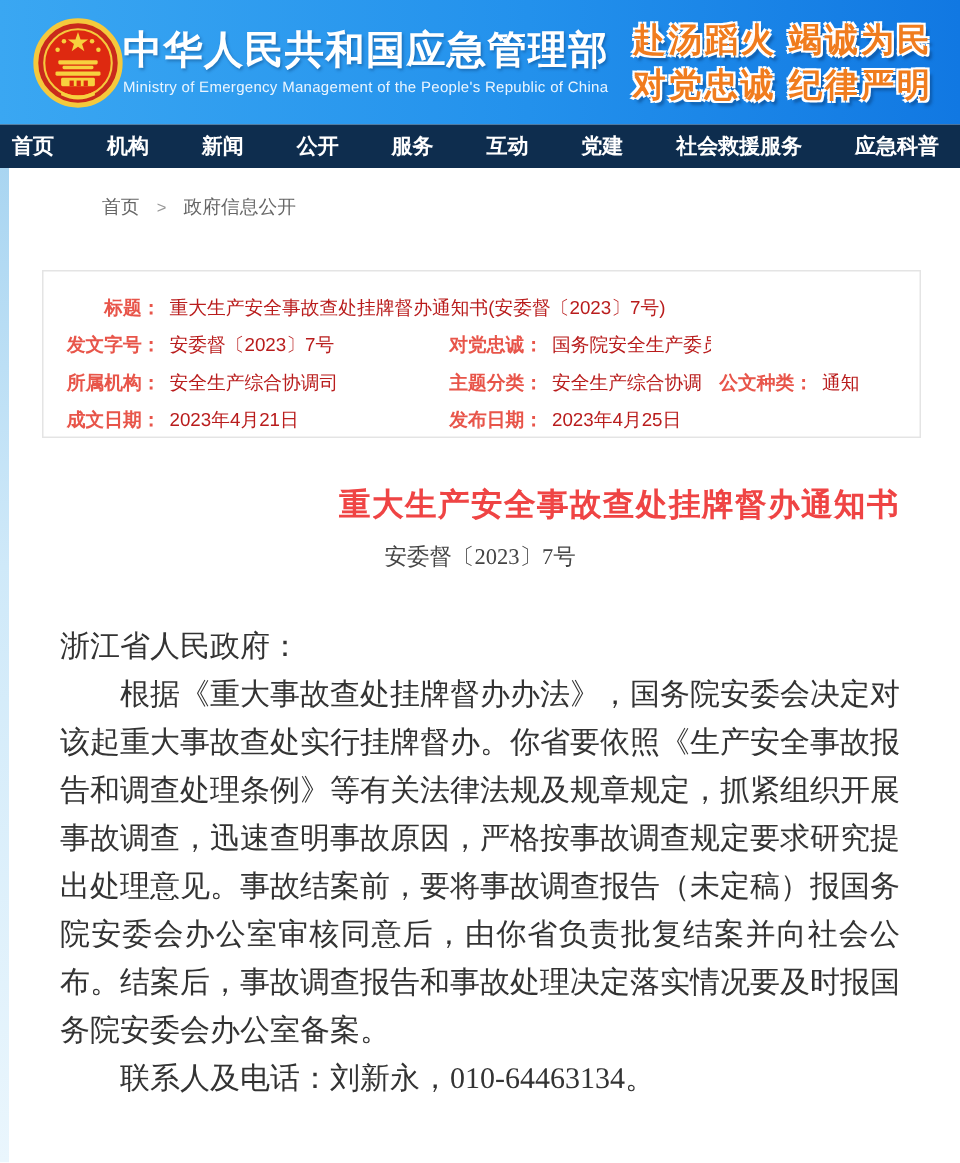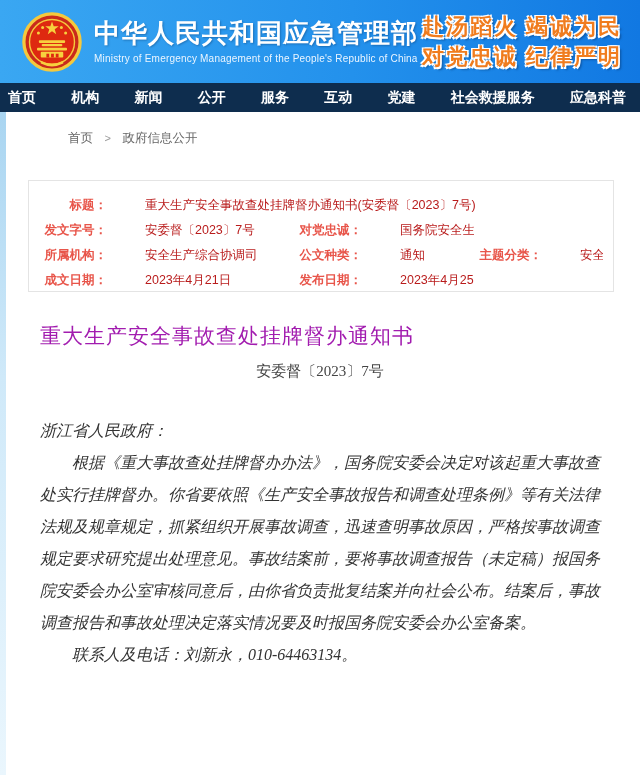--- a/index.html
+++ b/index.html
@@ -14,21 +14,21 @@
 
   
   .site-header {
     height: 83px;
     background: linear-gradient(90deg, #3aa7f2 0%, #2391ec 55%, #1178e2 100%);
     display: flex;
     align-items: center;
     justify-content: space-between;
     padding: 0 10px 0 22px;
   }
-  .logo-area { display: flex; align-items: center; gap: 12px; cursor: pointer; }
+  .logo-area { display: flex; align-items: center; cursor: pointer; }
   .emblem { width: 60px; height: 60px; flex: 0 0 auto; }
   .site-title {
     color: #fff; font-size: 26px; font-weight: bold; letter-spacing: 1px;
     line-height: 1.15; white-space: nowrap;
     text-shadow: 1px 1px 2px rgba(0,40,90,.35);
   }
   .site-subtitle {
     color: #eaf5ff; font-size: 10px; margin-top: 4px; white-space: nowrap;
     letter-spacing: .2px;
   }
@@ -73,40 +73,40 @@
   
   .meta-box {
     position: absolute; left: 28px; top: 180px;
     width: 586px; height: 112px;
     border: 1px solid #e4e4e4; background: #fff;
     padding: 12px 10px 0 10px;
     font-size: 12.5px;
   }
   .meta-row { display: grid; grid-template-columns: 255px 180px 1fr; height: 25px; align-items: center; }
   .meta-row.single { grid-template-columns: 1fr; }
-  .meta-cell { display: flex; align-items: center; overflow: hidden; white-space: nowrap; gap: 32px; }
+  .meta-cell { display: flex; align-items: center; overflow: hidden; white-space: nowrap; }
   .meta-label {
     color: #e8554a; font-weight: bold;
     width: 68px; text-align: right; flex: 0 0 auto;
   }
   .meta-cell.c1 .meta-label { width: 68px; }
   .meta-value { color: #b91c1c; margin-left: 6px; }
 
   
   .doc {
     position: absolute; left: 40px; top: 322px; width: 560px;
     font-family: "Liberation Serif", "DejaVu Serif", serif;
     color: #333;
   }
   .doc-title {
-    text-align: left; font-size: 21px; font-weight: normal;
-    color: #a21caf; letter-spacing: 1px;
+    text-align: right; font-size: 21px; font-weight: bold;
+    color: #ef4444; letter-spacing: 1px;
   }
   .doc-number { text-align: center; font-size: 15px; margin-top: 12px; color: #444; }
-  .doc-body { margin-top: 34px; font-size: 16px; line-height: 32px; text-align: justify; font-style: italic; }
+  .doc-body { margin-top: 34px; font-size: 20px; line-height: 32px; text-align: justify; }
   .doc-body p { text-indent: 2em; }
   .doc-body p.no-indent { text-indent: 0; }
 </style>
 </head>
 <body>
 
 <div class="page">
 
   <header class="site-header">
     <div class="logo-area">
@@ -178,26 +178,26 @@
         <span class="meta-label">对党忠诚：</span>
         <span class="meta-value">国务院安全生产委员会</span>
       </div>
     </div>
     <div class="meta-row">
       <div class="meta-cell c1">
         <span class="meta-label">所属机构：</span>
         <span class="meta-value">安全生产综合协调司</span>
       </div>
       <div class="meta-cell">
+        <span class="meta-label">主题分类：</span>
+        <span class="meta-value">安全生产综合协调</span>
+      </div>
+      <div class="meta-cell">
         <span class="meta-label">公文种类：</span>
         <span class="meta-value">通知</span>
-      </div>
-      <div class="meta-cell">
-        <span class="meta-label">主题分类：</span>
-        <span class="meta-value">安全生产综合协调</span>
       </div>
     </div>
     <div class="meta-row">
       <div class="meta-cell c1">
         <span class="meta-label">成文日期：</span>
         <span class="meta-value">2023年4月21日</span>
       </div>
       <div class="meta-cell">
         <span class="meta-label">发布日期：</span>
         <span class="meta-value">2023年4月25日</span>

